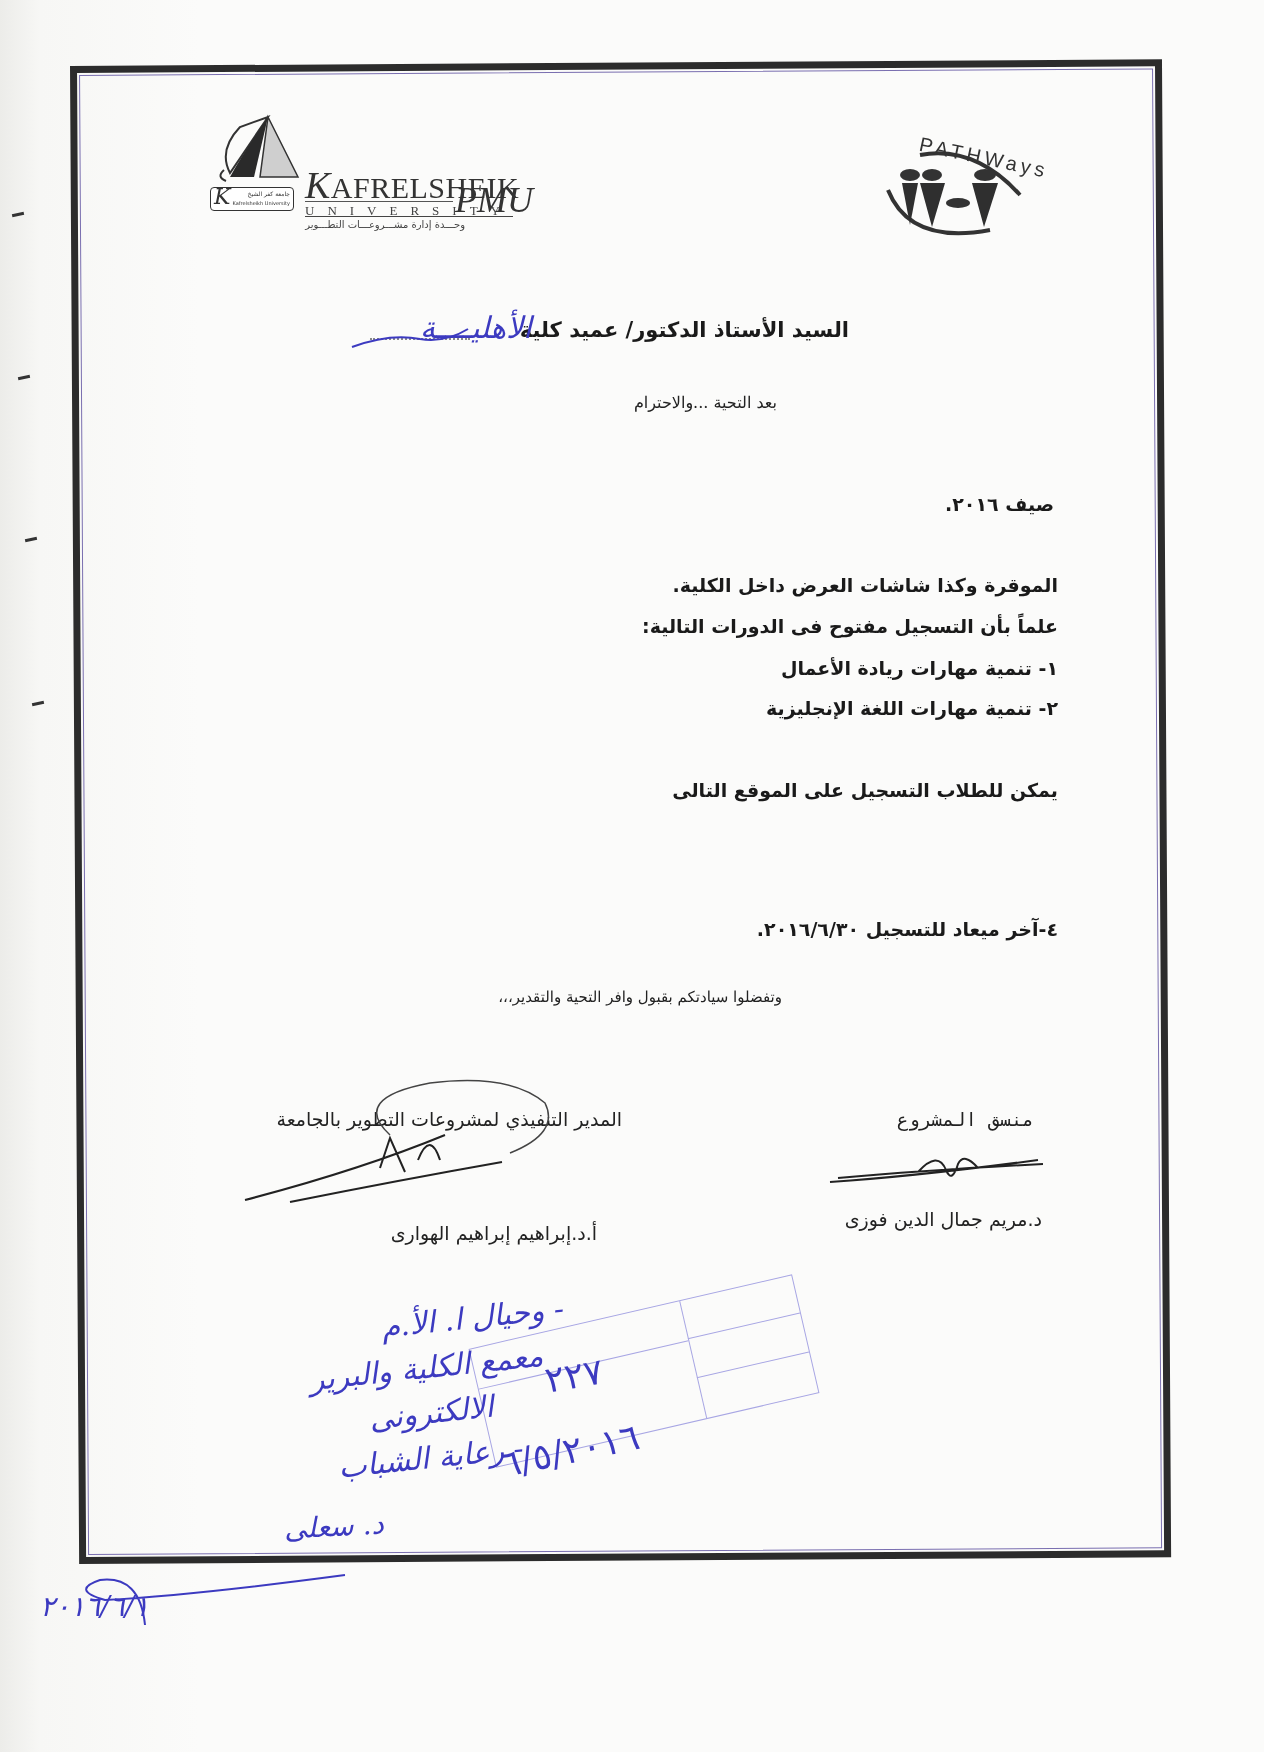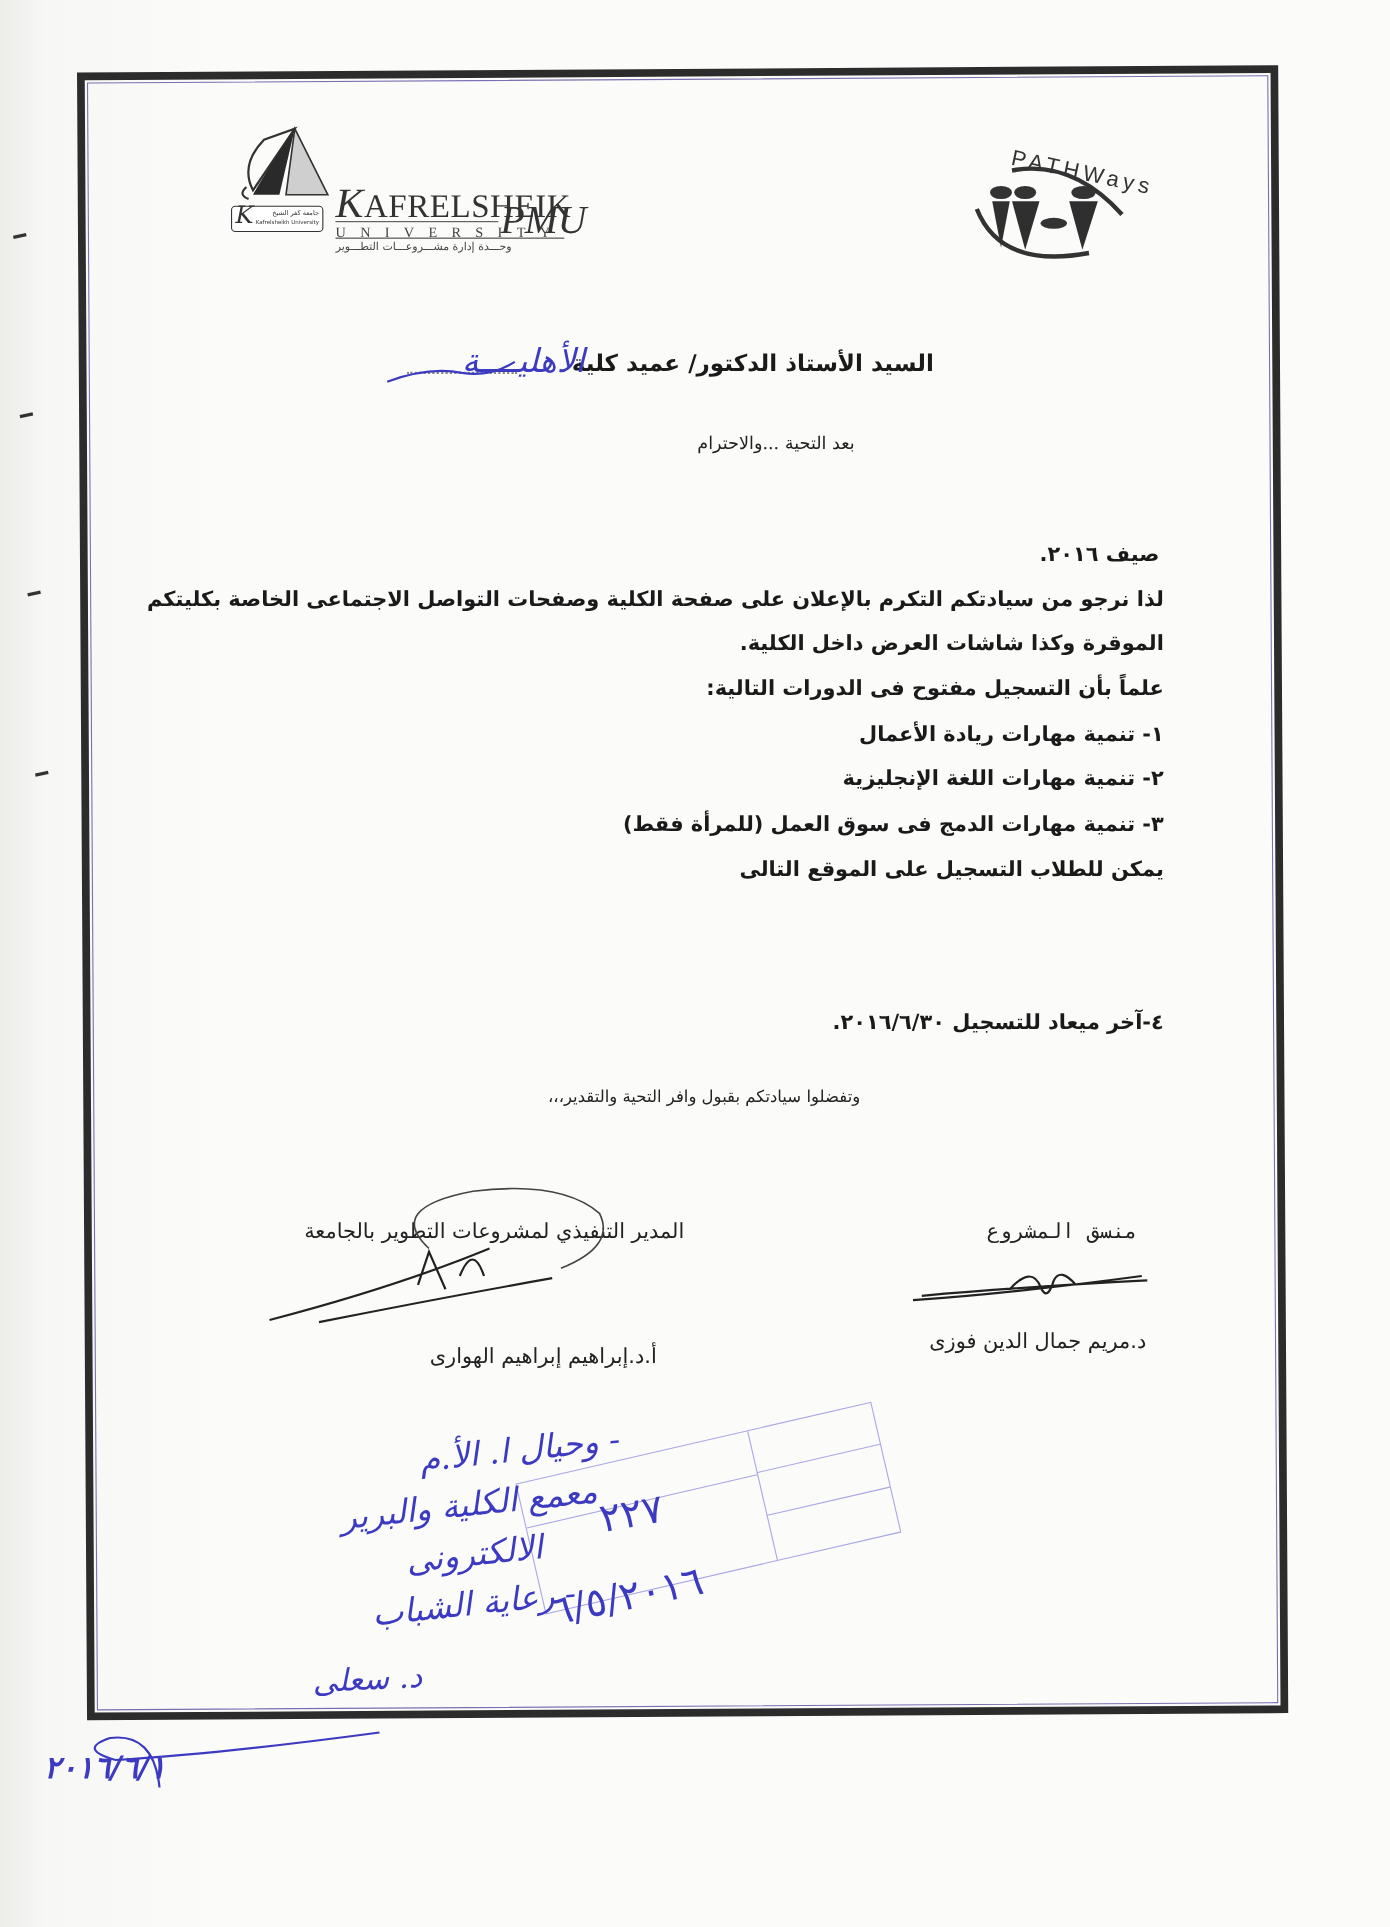--- a/index.html
+++ b/index.html
@@ -76,27 +76,25 @@
   <div class="abs" style="left:370px;top:338px;width:100px;border-bottom:2px dotted #888;"></div>
   <div class="abs ar blue" style="left:420px;top:310px;font-size:30px;font-family:'DejaVu Serif',serif;font-style:italic;">الأهليــــة</div>
   <svg width="120" height="40" style="left:350px;top:325px">
     <path d="M2,22 Q40,8 70,14 Q95,18 118,4" fill="none" stroke="#3c3ac0" stroke-width="2"></path>
   </svg>
 
   <div class="abs ar plain" style="right:487px;top:393px;">بعد التحية ...والاحترام</div>
 
   <div class="abs ar body-line" style="right:210px;top:493px;">صيف ٢٠١٦.</div>
 
-  <div class="abs ar body-line" style="right:206px;top:534px;">لذا نرجو من سيادتكم التكرم بالإعلان على صفحة الكلية وصفحات التواصل الاجتماعى الخاصة بكليتكم</div>
   <div class="abs ar body-line" style="right:206px;top:574px;">الموقرة وكذا شاشات العرض داخل الكلية.</div>
 
   <div class="abs ar body-line" style="right:206px;top:615px;">علماً بأن التسجيل مفتوح فى الدورات التالية:</div>
   <div class="abs ar body-line" style="right:206px;top:657px;">١- تنمية مهارات ريادة الأعمال</div>
   <div class="abs ar body-line" style="right:206px;top:697px;margin-left:12px;">٢- تنمية مهارات اللغة الإنجليزية</div>
-  <div class="abs ar body-line" style="right:206px;top:738px;">٣- تنمية مهارات الدمج فى سوق العمل (للمرأة فقط)</div>
   <div class="abs ar body-line" style="right:206px;top:779px;">يمكن للطلاب التسجيل على الموقع التالى</div>
 
 
   <div class="abs ar body-line" style="right:206px;top:918px;">٤-آخر ميعاد للتسجيل ٢٠١٦/٦/٣٠.</div>
 
   <div class="abs ar plain" style="right:482px;top:988px;font-size:15px;">وتفضلوا سيادتكم بقبول وافر التحية والتقدير،،،</div>
 
   <div class="abs ar sig-label" style="right:230px;top:1108px;font-family:Liberation Mono, monospace;">منسق المشروع</div>
   <svg width="220" height="40" style="left:828px;top:1150px">
     <path d="M2,32 Q90,26 210,10 M10,28 Q100,20 215,14 M90,22 Q110,0 118,20 Q124,34 130,14 Q136,2 150,18" fill="none" stroke="#222" stroke-width="2"></path>
@@ -123,15 +121,15 @@
 
   <div class="abs ar blue" style="right:700px;top:1300px;font-size:30px;font-family:'DejaVu Serif',serif;font-style:italic;transform:rotate(-6deg);">- وحيال ا. الأ.م</div>
   <div class="abs ar blue" style="right:720px;top:1350px;font-size:30px;font-family:'DejaVu Serif',serif;font-style:italic;transform:rotate(-6deg);">معمع الكلية والبرير</div>
   <div class="abs ar blue" style="right:770px;top:1395px;font-size:30px;font-family:'DejaVu Serif',serif;font-style:italic;transform:rotate(-6deg);">الالكترونى</div>
   <div class="abs ar blue" style="right:740px;top:1440px;font-size:30px;font-family:'DejaVu Serif',serif;font-style:italic;transform:rotate(-6deg);">- رعاية الشباب</div>
   <div class="abs ar blue" style="right:880px;top:1510px;font-size:28px;font-family:'DejaVu Serif',serif;font-style:italic;transform:rotate(-3deg);">د. سعلى</div>
 
   <svg width="320" height="90" style="left:45px;top:1555px">
     <path d="M100,70 Q95,20 55,25 Q25,35 60,45 Q150,40 300,20" fill="none" stroke="#3c3ac0" stroke-width="2"></path>
   </svg>
-  <div class="abs blue" style="left:40px;top:1590px;font-size:28px;font-family:'DejaVu Serif',serif;font-style:italic;font-weight:bold;">٢٠١٦/٦/١</div>
+  <div class="abs blue" style="left:40px;top:1590px;font-size:28px;font-family:'DejaVu Serif',serif;font-style:italic;">٢٠١٦/٦/١</div>
 
 </div>
 
 </body></html>

